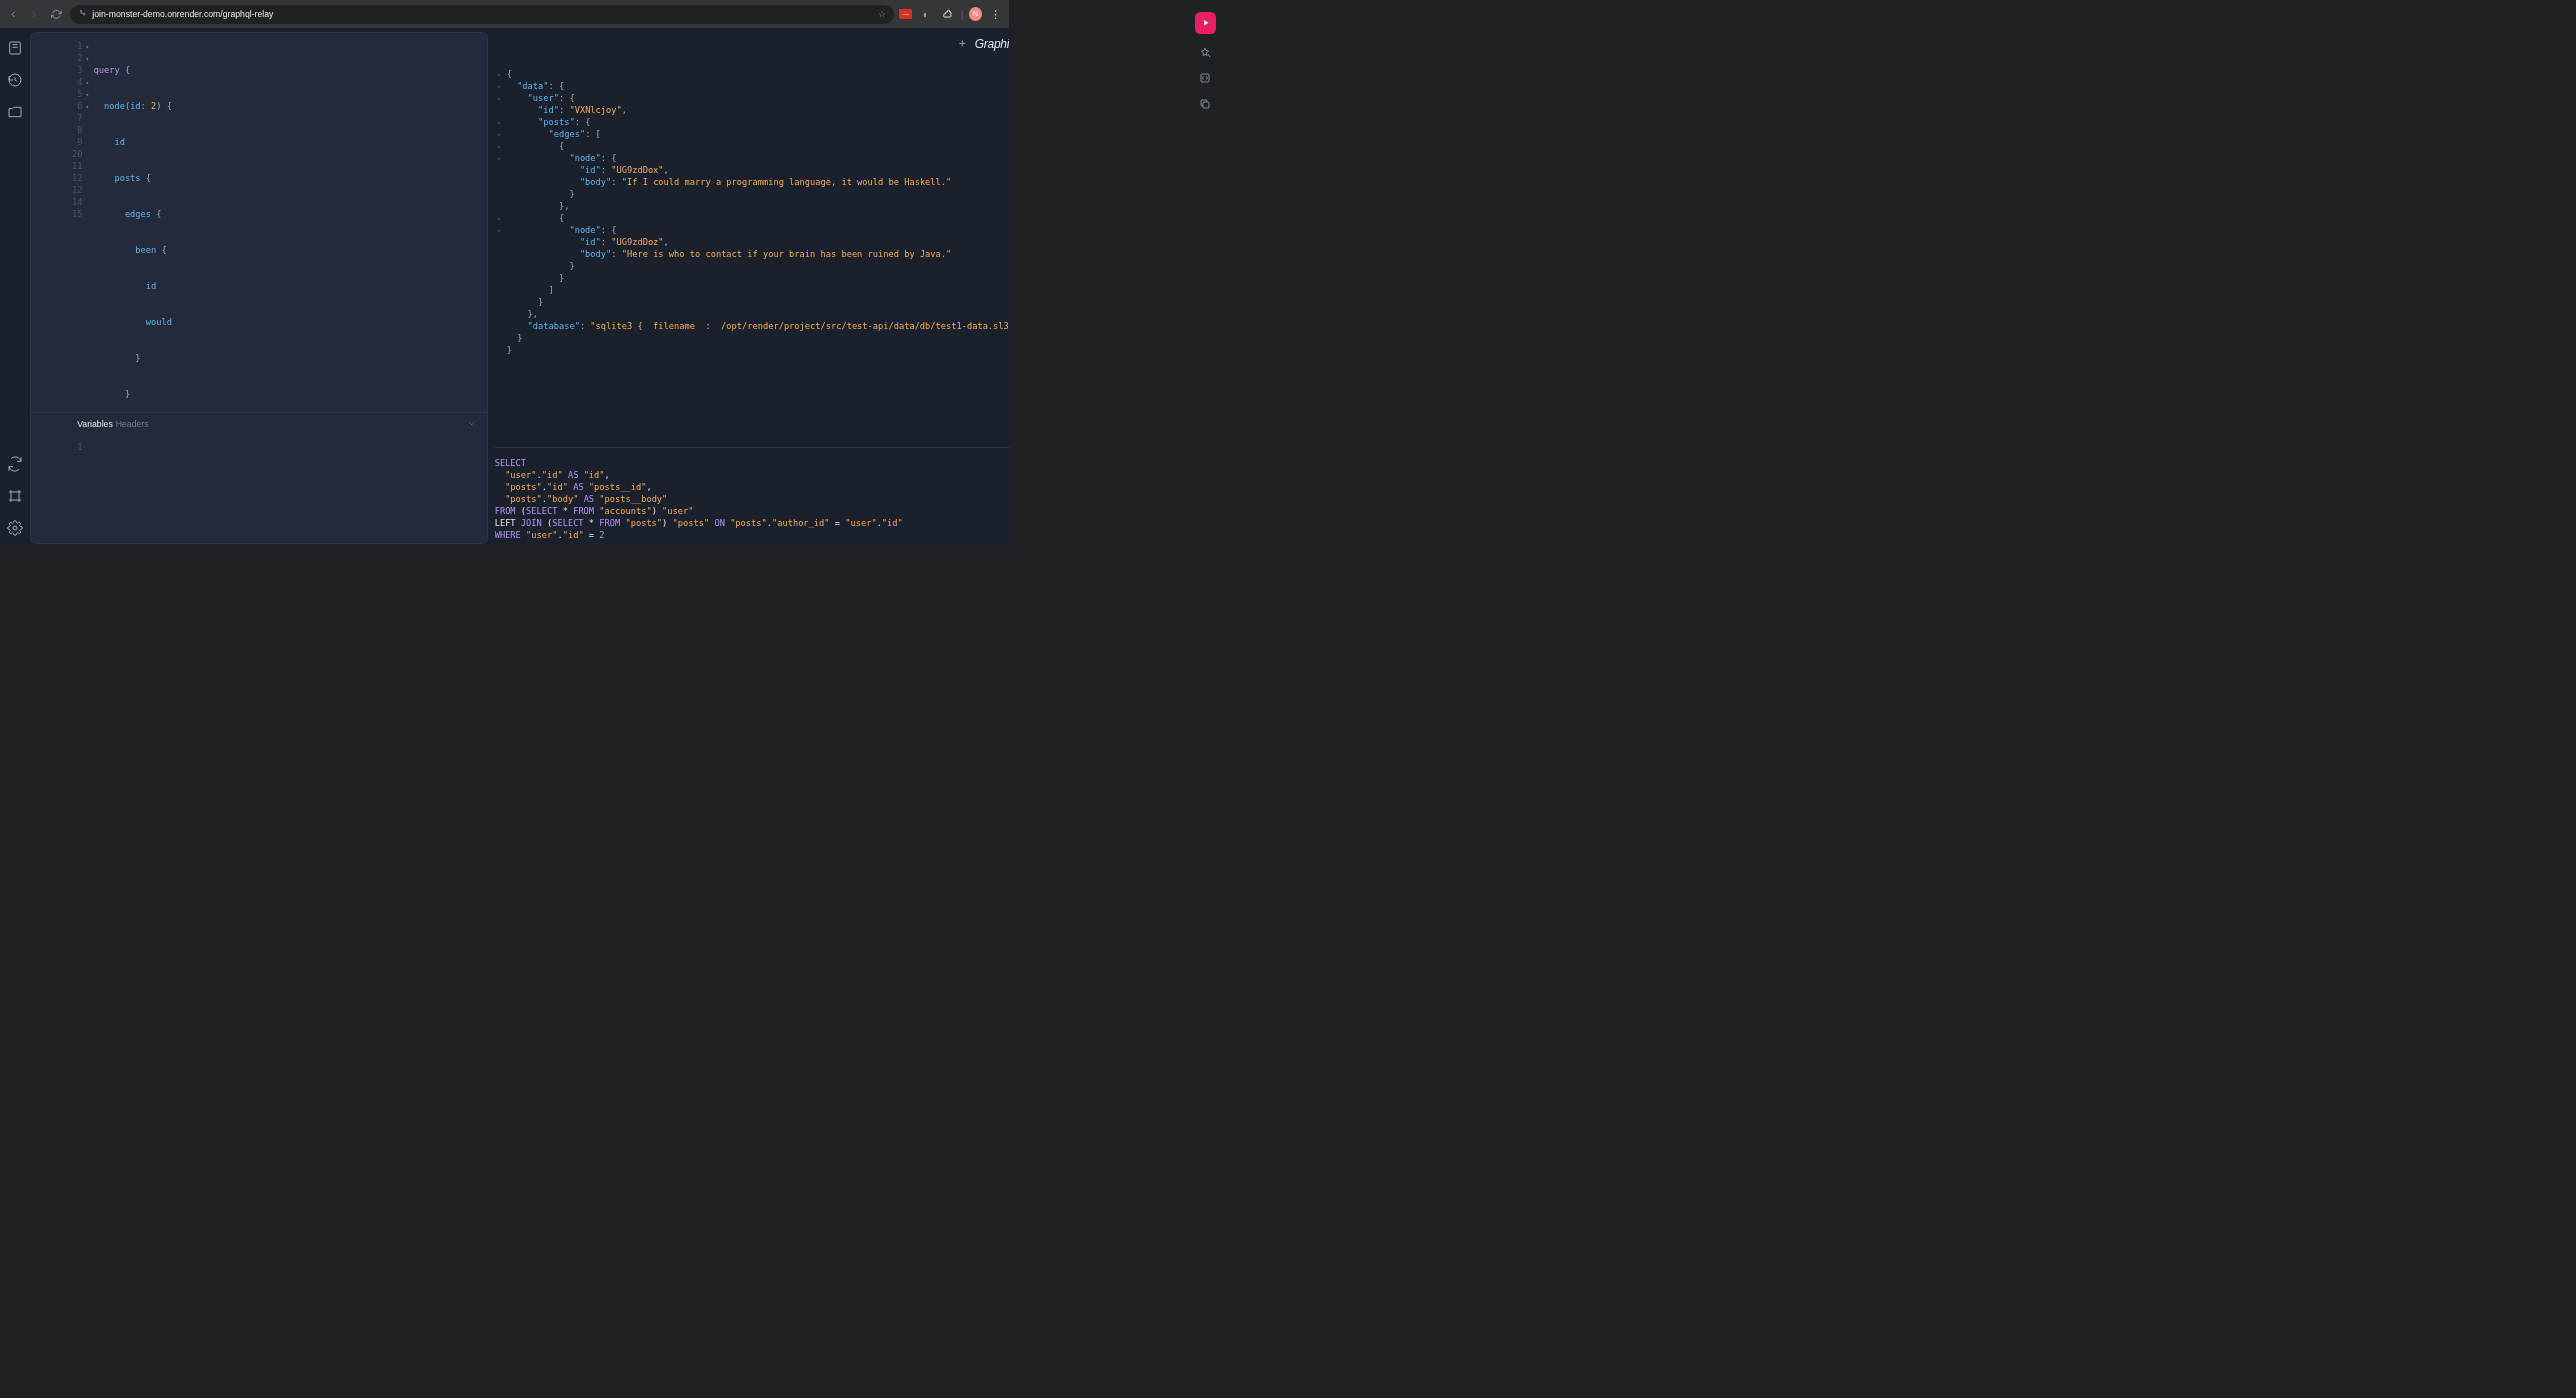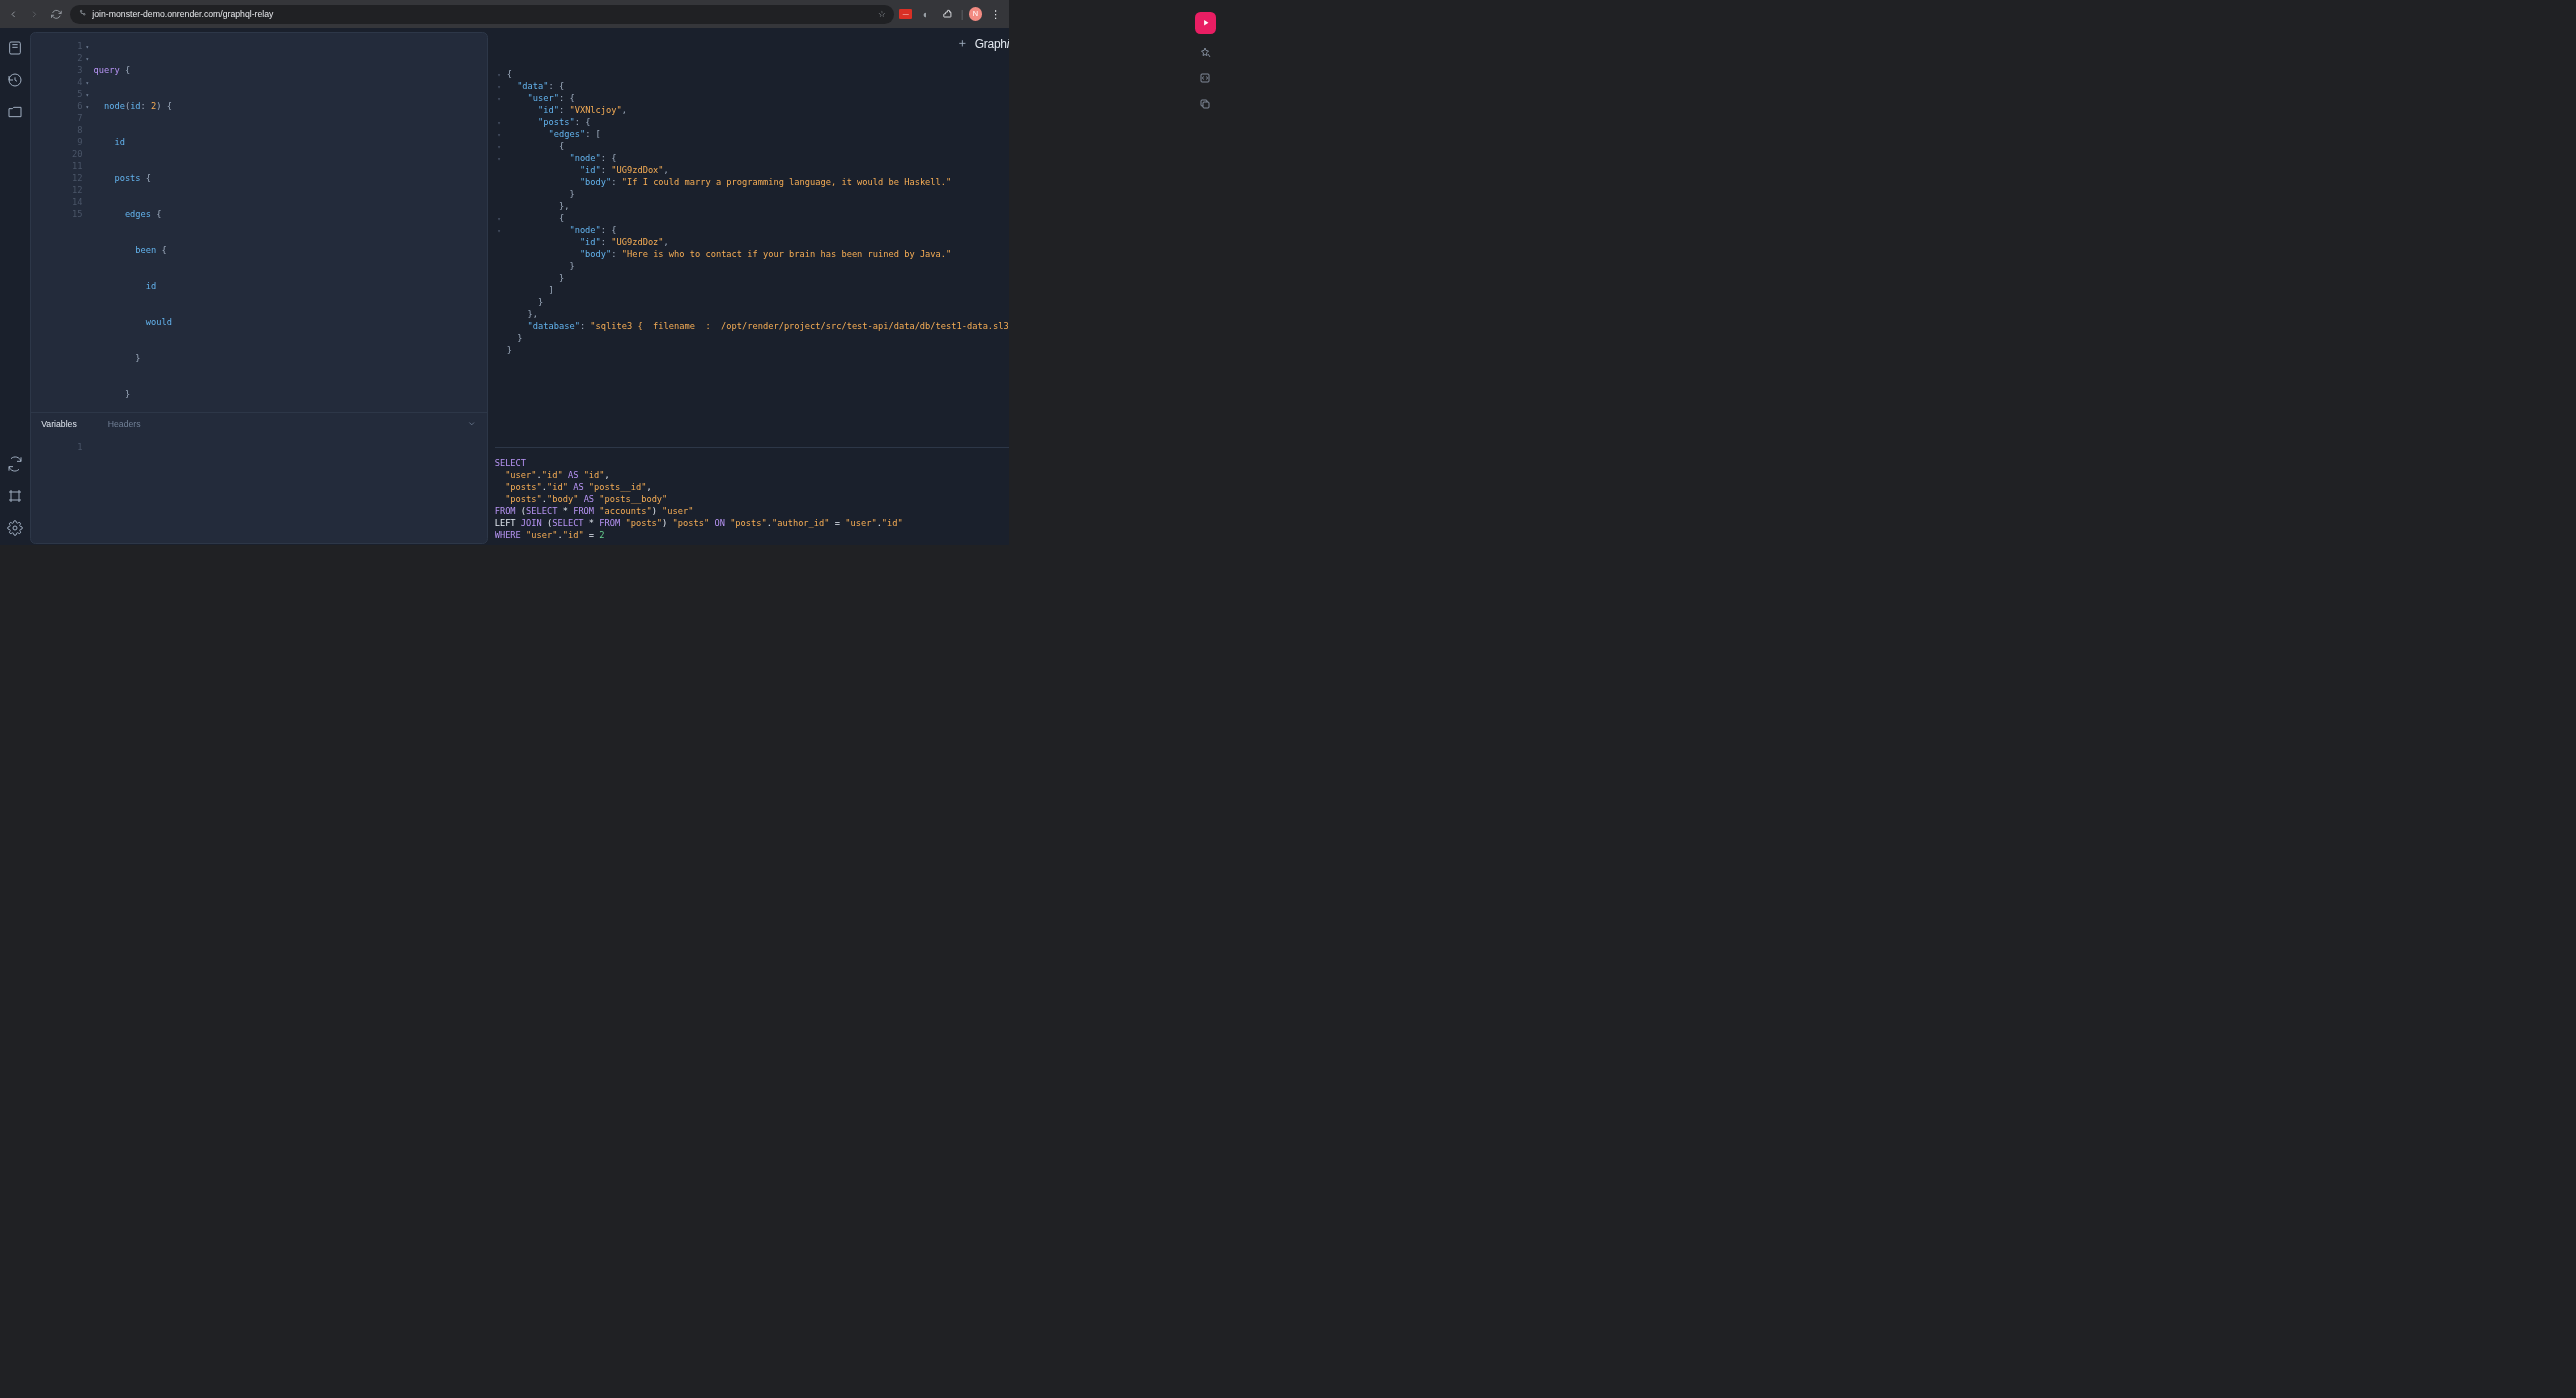--- a/index.html
+++ b/index.html
@@ -149,22 +149,23 @@
 .tok-num { color: #f6ad55; }
 .tok-brace { color: #a0aec0; }
 
 .variables-panel {
   border-top: 0.7px solid #2d3748;
   height: 131px;
 }
 .var-tabs {
   display: flex;
   padding: 5.4px 10.7px;
-  gap: 31px;
-  align-items: center;
+  gap: 3px;
+  align-items: center;
+  margin-left: 36px;
 }
 .var-tab {
   font-size: 8.7px;
   color: #718096;
   cursor: pointer;
 }
 .var-tab.active { color: #e2e8f0; }
 .var-collapse {
   margin-left: auto;
   color: #718096;
@@ -195,21 +196,21 @@
 .plus-icon {
   color: #a0aec0;
   cursor: pointer;
 }
 .logo {
   font-size: 12px;
   font-weight: 500;
   color: #e2e8f0;
   letter-spacing: -0.3px;
 }
-.logo .thin { font-weight: 300; }
+.logo .thin { font-weight: 300; font-style: italic; }
 .logo em { font-style: italic; font-weight: 400; }
 .result-viewer {
   flex: 1;
   font-family: "Menlo", monospace;
   font-size: 8.7px;
   line-height: 12px;
   padding-top: 12px;
   overflow: auto;
   position: relative;
 }

